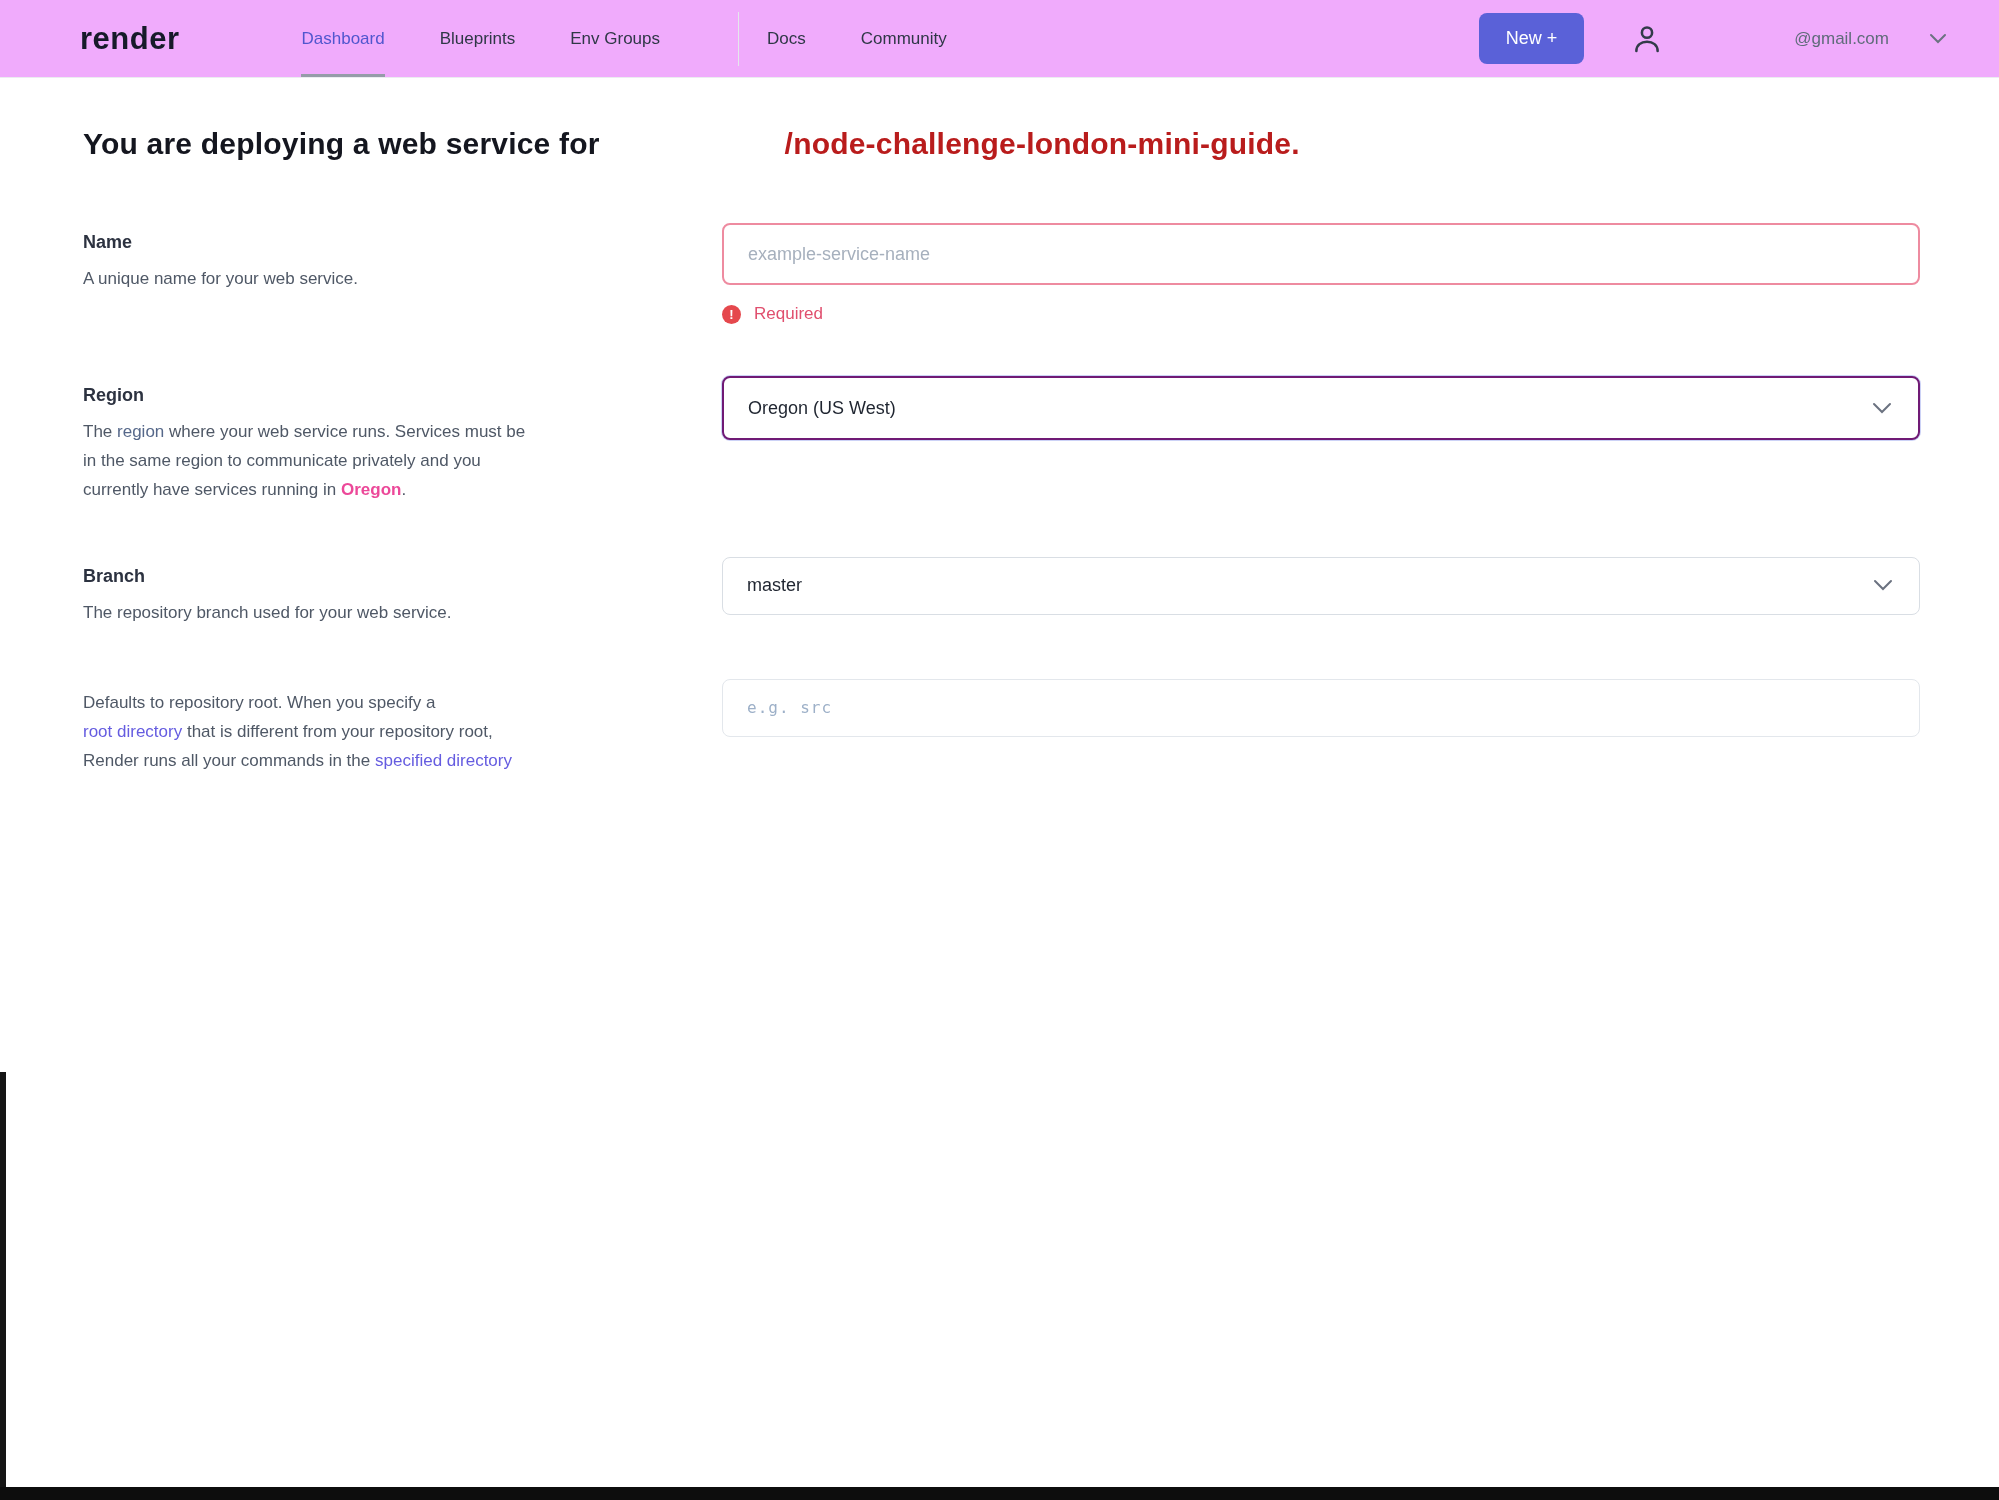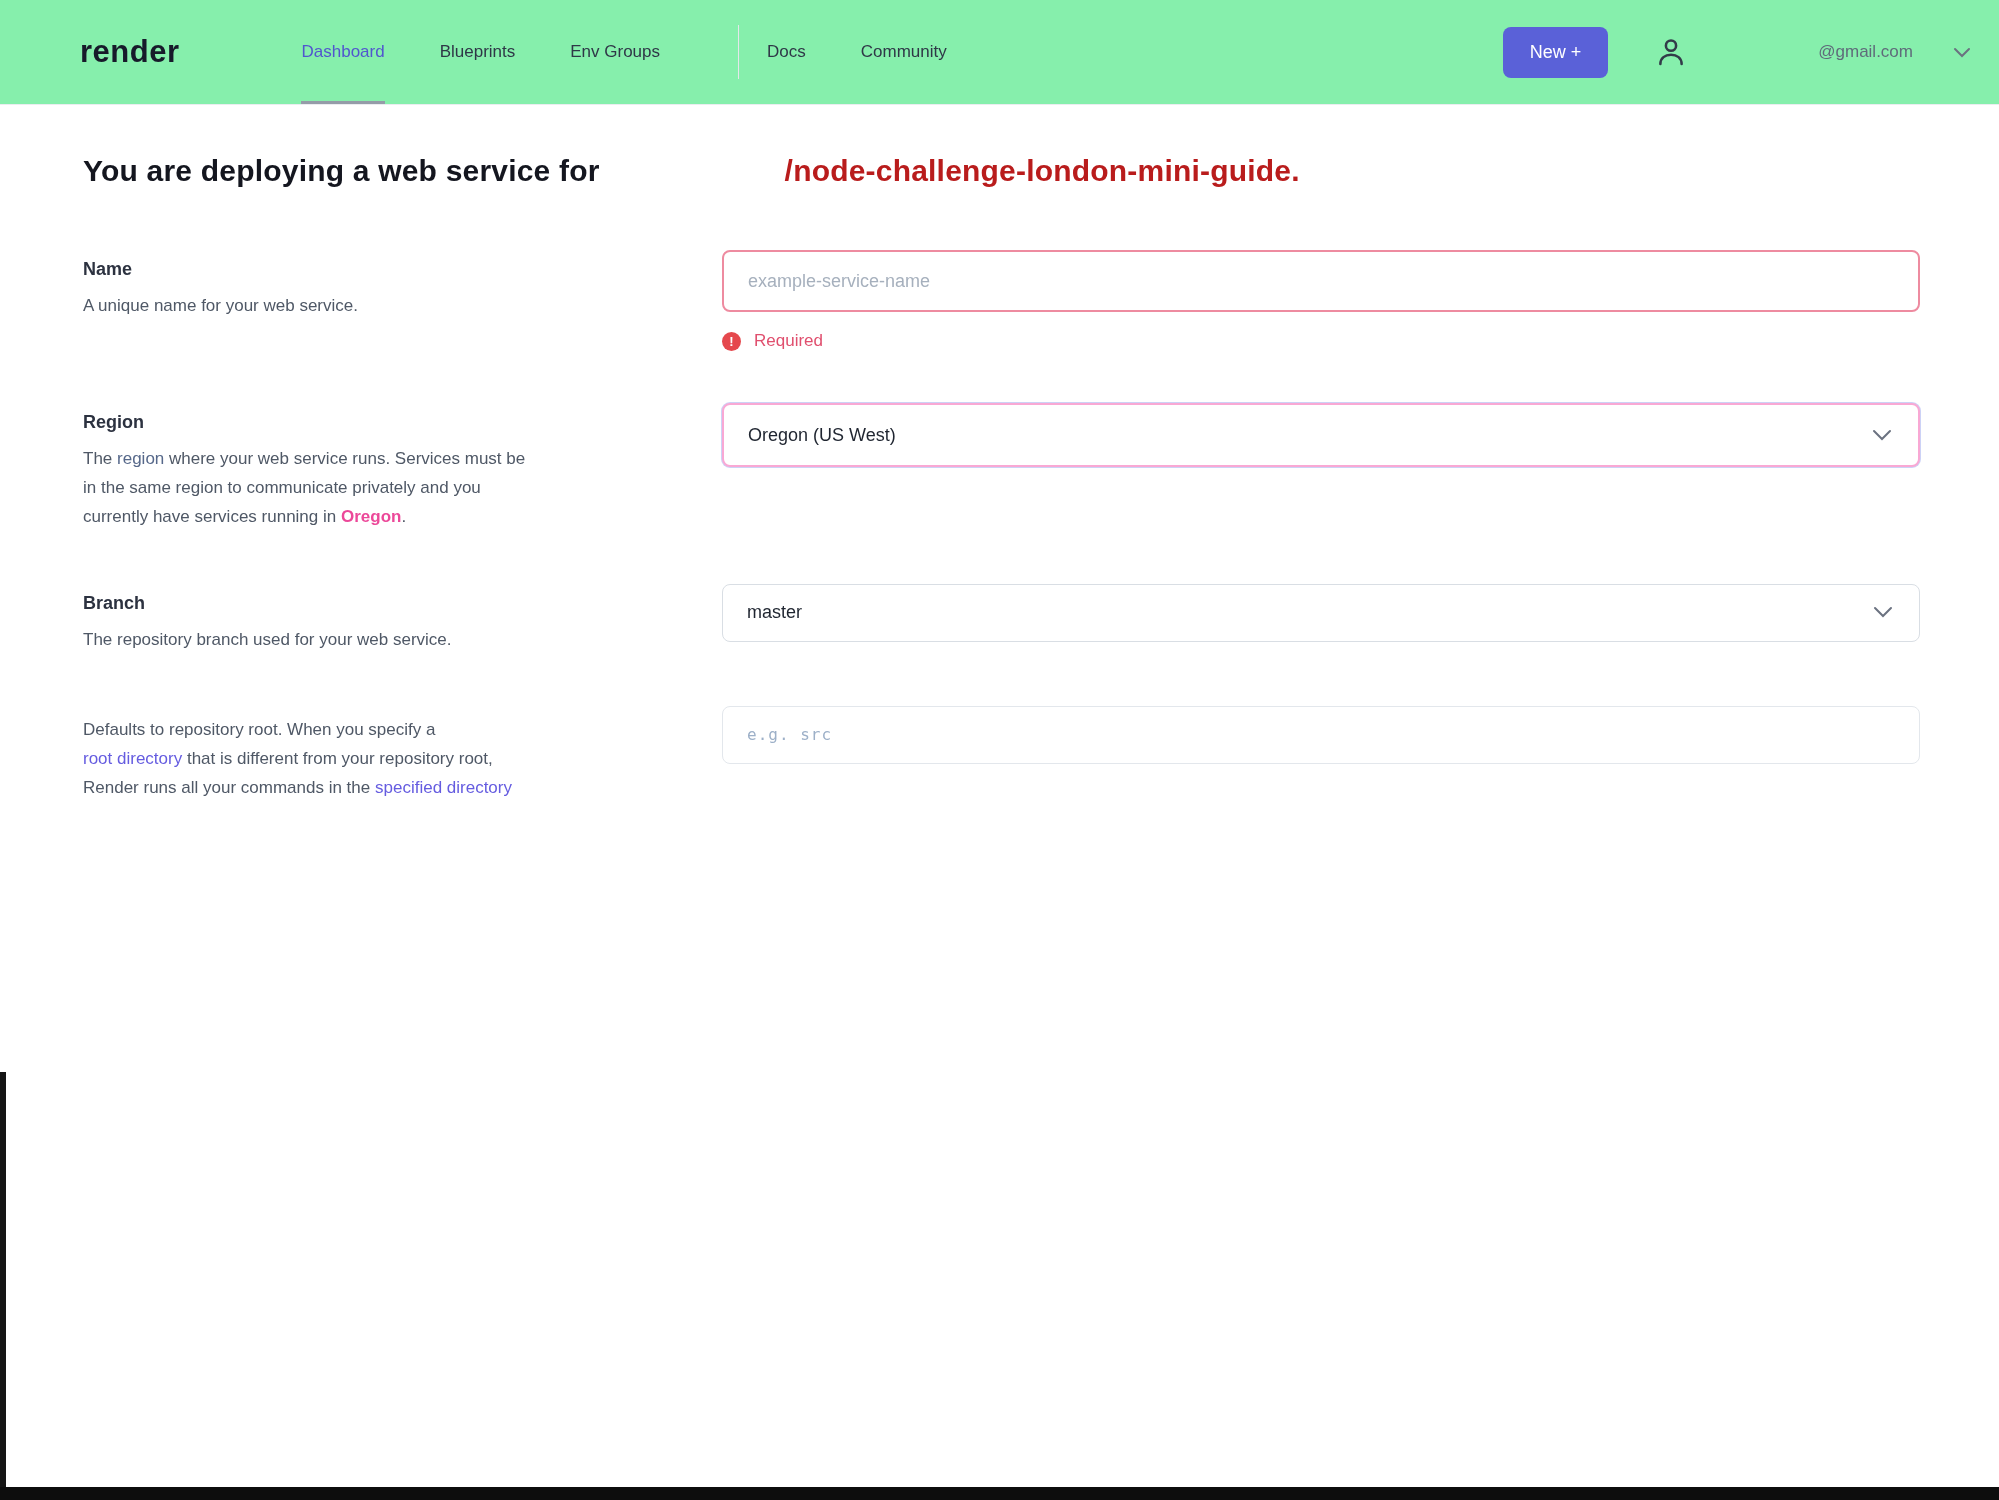--- a/index.html
+++ b/index.html
@@ -4,23 +4,23 @@
 <style>
   * { margin:0; padding:0; box-sizing:border-box; }
   html,body { background:#ffffff; }
   body {
     width:1999px; height:1500px; position:relative; overflow:hidden;
     font-family:"Liberation Sans", sans-serif; color:#20242e;
   }
 
   
   header {
-    height:105px; display:flex; align-items:center;
-    border-bottom:1px solid #ebedf0; padding:0 28px 0 80px;
-    background:#86efac;
+    height:78px; display:flex; align-items:center;
+    border-bottom:1px solid #ebedf0; padding:0 52px 0 80px;
+    background:#f0abfc;
   }
   .logo { font-size:31px; font-weight:700; color:#171a2a; letter-spacing:.5px; margin-right:122px; cursor:pointer; }
   nav { display:flex; align-items:center; align-self:stretch; }
   .nav-item {
     font-size:17px; color:#2f3747; text-decoration:none; cursor:pointer;
     display:flex; align-items:center; align-self:stretch; border-bottom:3px solid transparent; padding-top:3px;
   }
   .nav-item.active { color:#5156ce; border-bottom-color:#959ca8; }
   .nav-gap-sm { margin-right:55px; }
   .nav-divider { width:1px; height:54px; background:#e4e7eb; margin:0 28px 0 78px; align-self:center; }
@@ -68,21 +68,21 @@
     width:19px; height:19px; border-radius:50%; background:#e5484d; color:#fff;
     font-size:13px; font-weight:700; display:flex; align-items:center; justify-content:center; flex-shrink:0;
   }
   .error-text { font-size:17px; color:#e04f6e; margin-left:13px; }
 
   .select {
     height:64px; border-radius:8px; background:#fff; cursor:pointer;
     display:flex; align-items:center; justify-content:space-between;
     padding:0 26px 0 24px; font-size:18px; color:#1f2530;
   }
-  .select-focus { border:2px solid #f9a8d4; box-shadow:0 0 0 1px #ccd2f6; }
+  .select-focus { border:2px solid #701a75; box-shadow:0 0 0 1px #ccd2f6; }
   .select-normal { border:1px solid #d9dee4; height:58px; }
 
   
   .bottom-bar { position:absolute; left:0; bottom:0; width:100%; height:13px; background:#0d0d0d; }
   .left-edge-bar { position:absolute; left:0; top:1072px; width:6px; height:416px; background:#151515; }
 </style>
 </head>
 <body>
 
 <header>

